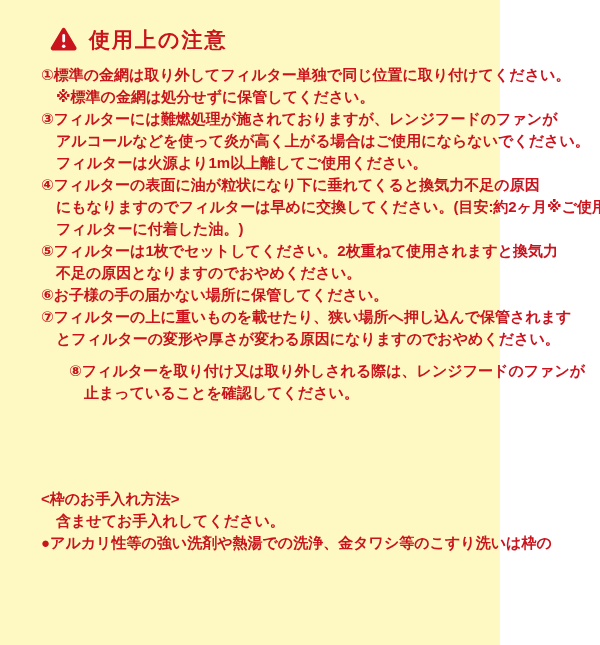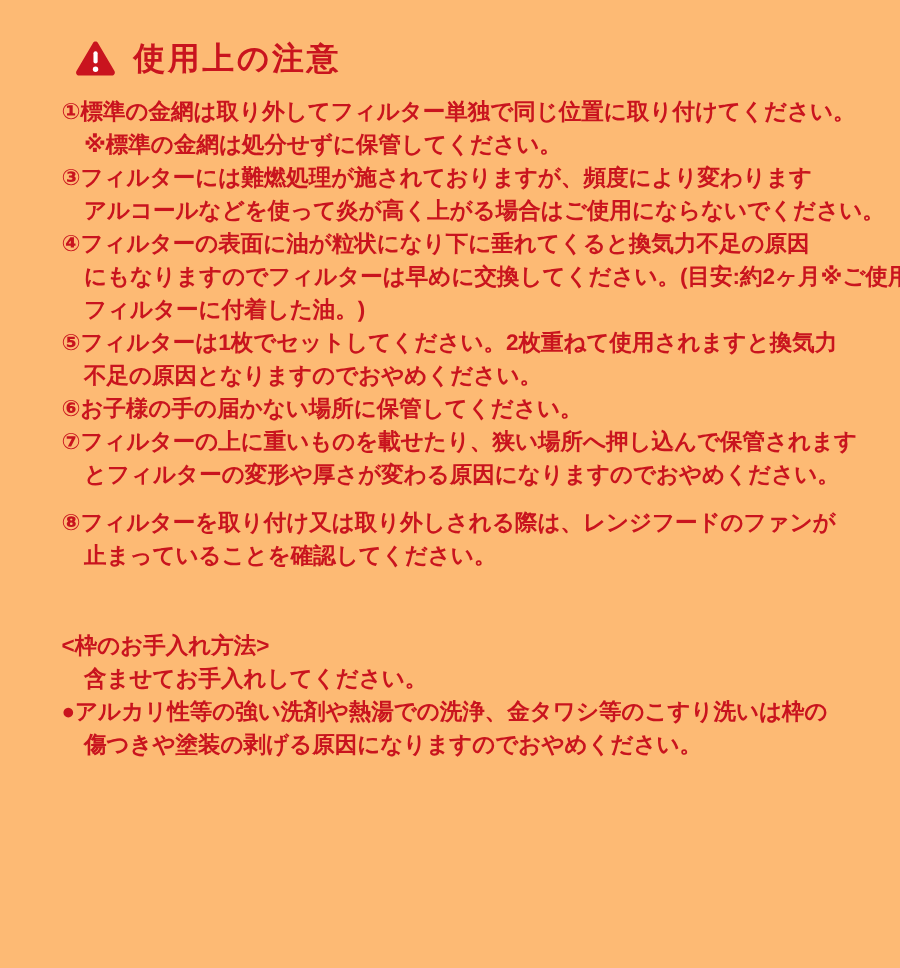--- a/index.html
+++ b/index.html
@@ -8,23 +8,23 @@
     background: #ffffff;
   }
   body {
     width: 600px;
     height: 645px;
     overflow: hidden;
     font-family: "Liberation Sans", "DejaVu Sans", sans-serif;
   }
   .page {
     position: relative;
-    width: 600px;
+    width: 500px;
     height: 645px;
-    background: #fdba74;
+    background: #fef9c3;
     color: var(--accent, #c9141e);
     box-sizing: border-box;
   }
   .page-header {
     display: flex;
     align-items: center;
     gap: 12px;
     padding: 27px 0 0 50px;
   }
   .warn-icon {
@@ -50,23 +50,23 @@
     font-size: 15px;
     line-height: 22px;
     font-weight: bold;
     color: var(--accent, #c9141e);
     white-space: nowrap;
   }
   .cont {
     padding-left: 15px;
   }
   .notice { margin: 0; }
-  .notice-8 { margin-top: 10px; }
+  .notice-8 { margin-top: 10px; margin-left: 28px; }
   .care-section {
-    margin-top: 38px;
+    margin-top: 84px;
   }
   .care-heading {
     font-size: 15px;
     line-height: 22px;
     font-weight: bold;
     margin: 0;
     color: var(--accent, #c9141e);
     white-space: nowrap;
   }
 </style>
@@ -86,22 +86,23 @@
 
   <main class="notice-body">
 
     <div class="notice">
       <div class="line">①標準の金網は取り外してフィルター単独で同じ位置に取り付けてください。</div>
       <div class="line cont">※標準の金網は処分せずに保管してください。</div>
     </div>
 
 
     <div class="notice">
-      <div class="line">③フィルターには難燃処理が施されておりますが、頻度により変わります</div>
+      <div class="line">③フィルターには難燃処理が施されておりますが、レンジフードのファンが</div>
       <div class="line cont">アルコールなどを使って炎が高く上がる場合はご使用にならないでください。</div>
+      <div class="line cont">フィルターは火源より1m以上離してご使用ください。</div>
     </div>
 
     <div class="notice">
       <div class="line">④フィルターの表面に油が粒状になり下に垂れてくると換気力不足の原因</div>
       <div class="line cont">にもなりますのでフィルターは早めに交換してください。(目安:約2ヶ月※ご使用</div>
       <div class="line cont">フィルターに付着した油。)</div>
     </div>
 
     <div class="notice">
       <div class="line">⑤フィルターは1枚でセットしてください。2枚重ねて使用されますと換気力</div>
@@ -124,18 +125,17 @@
 
     <section class="care-section">
       <h2 class="care-heading">&lt;枠のお手入れ方法&gt;</h2>
 
       <div class="notice">
         <div class="line cont">含ませてお手入れしてください。</div>
       </div>
 
       <div class="notice">
         <div class="line">●アルカリ性等の強い洗剤や熱湯での洗浄、金タワシ等のこすり洗いは枠の</div>
-        <div class="line cont">傷つきや塗装の剥げる原因になりますのでおやめください。</div>
       </div>
     </section>
 
   </main>
 </div>
 
 </body></html>

